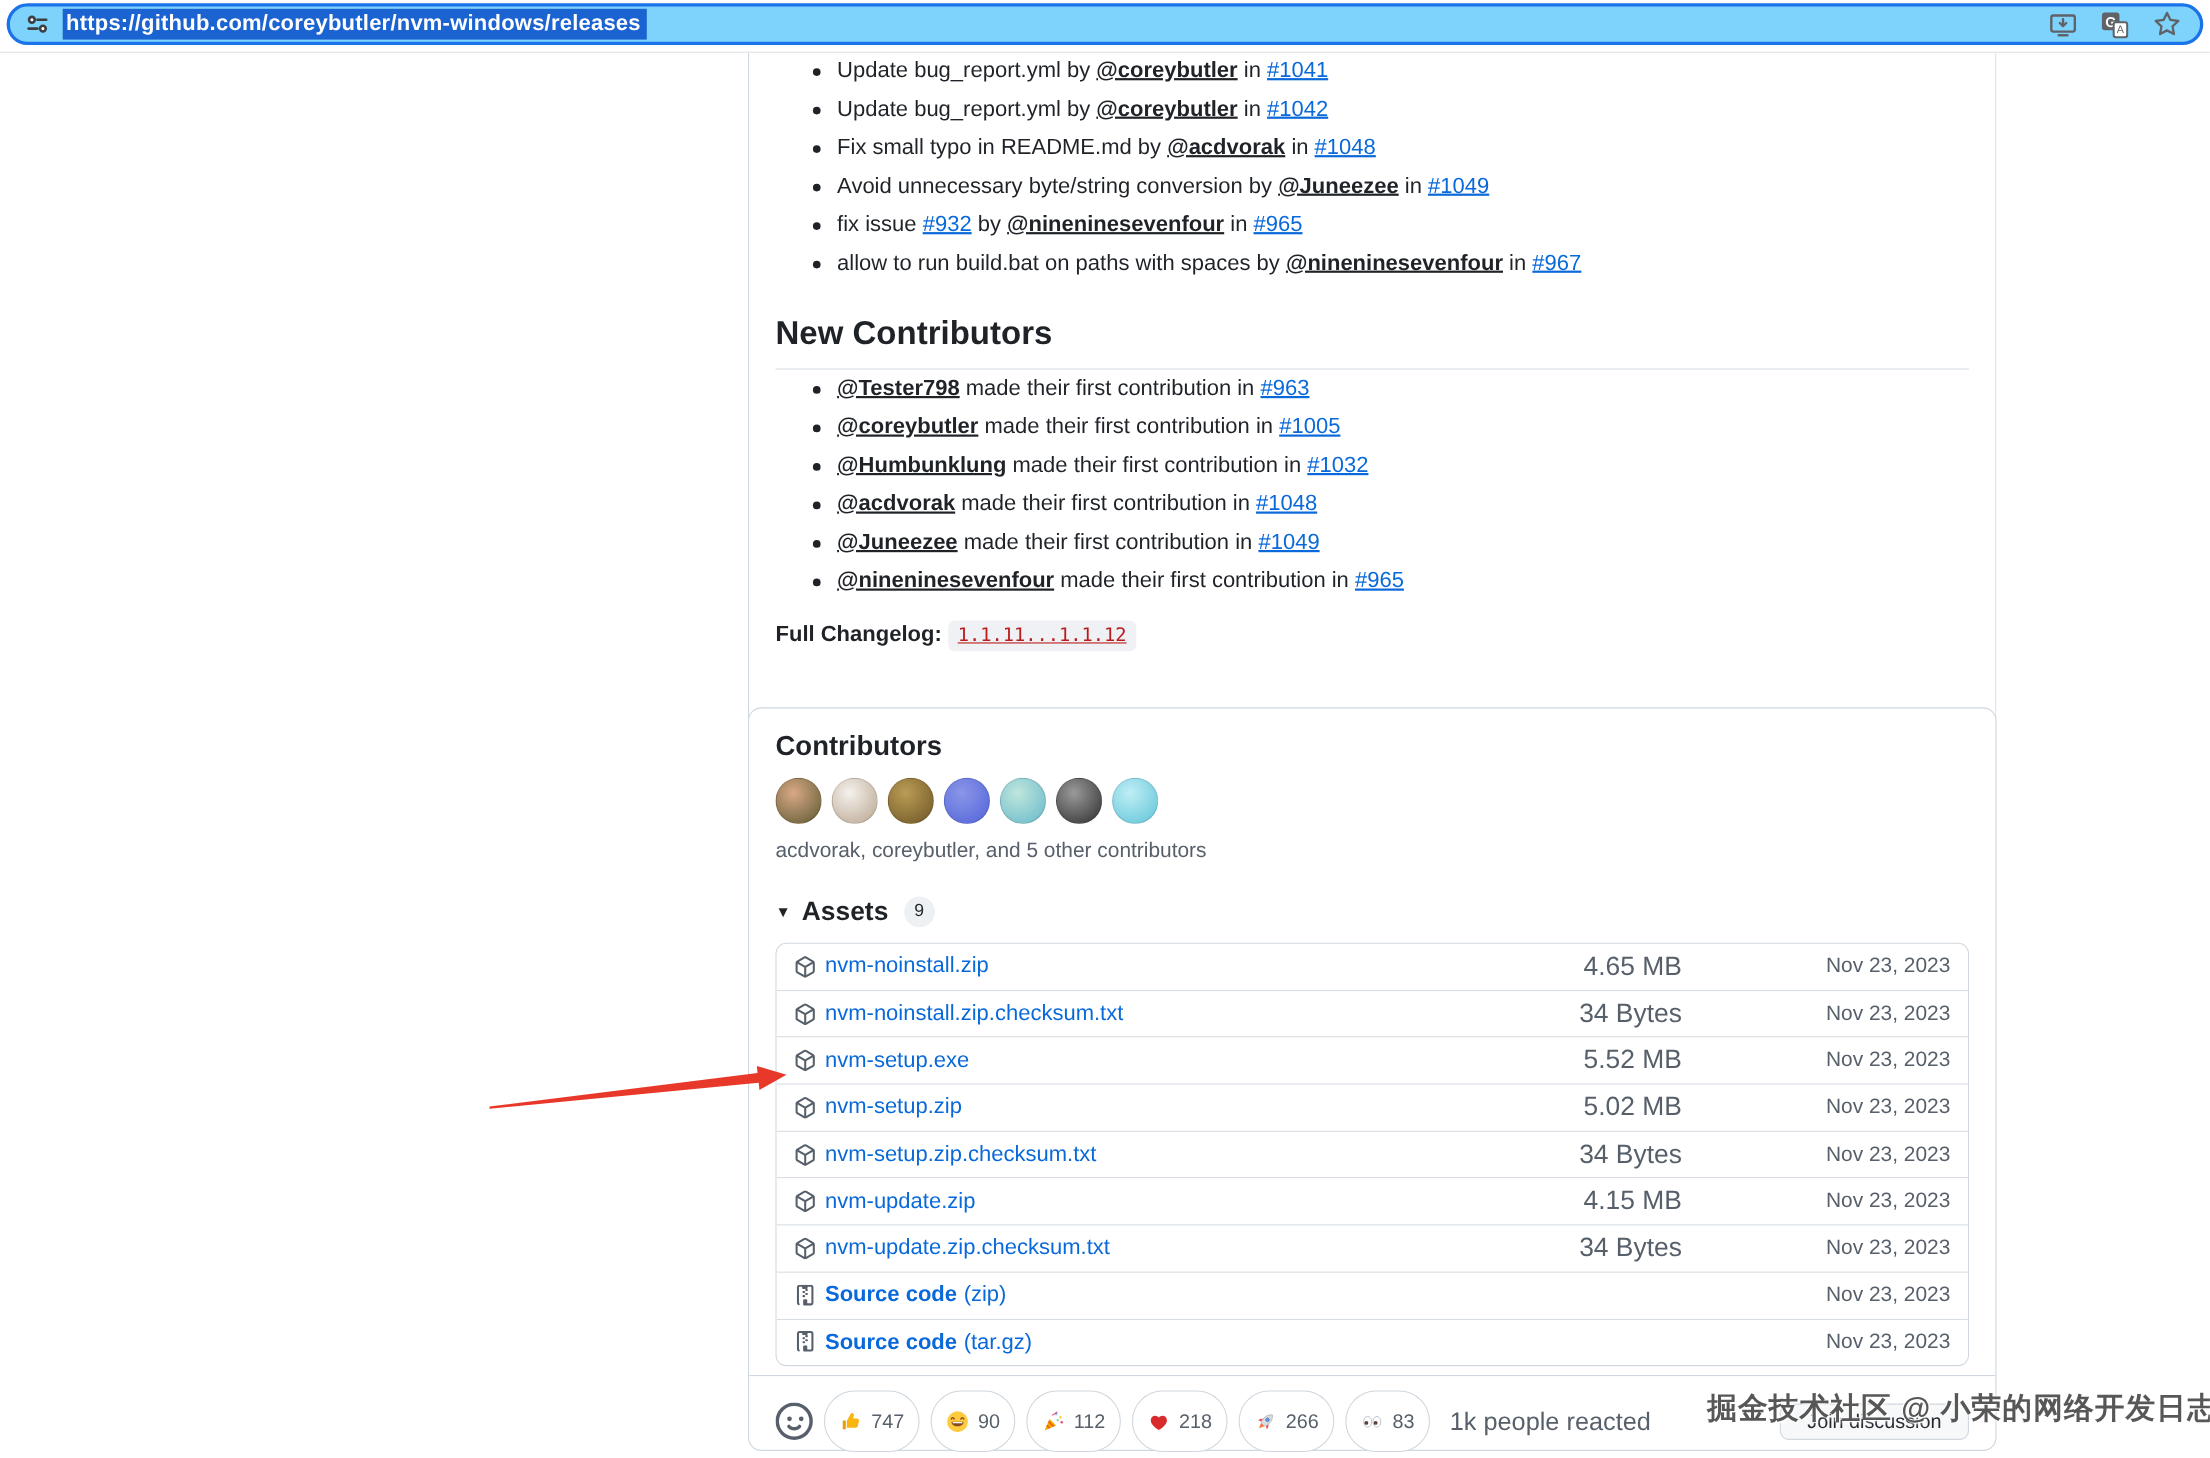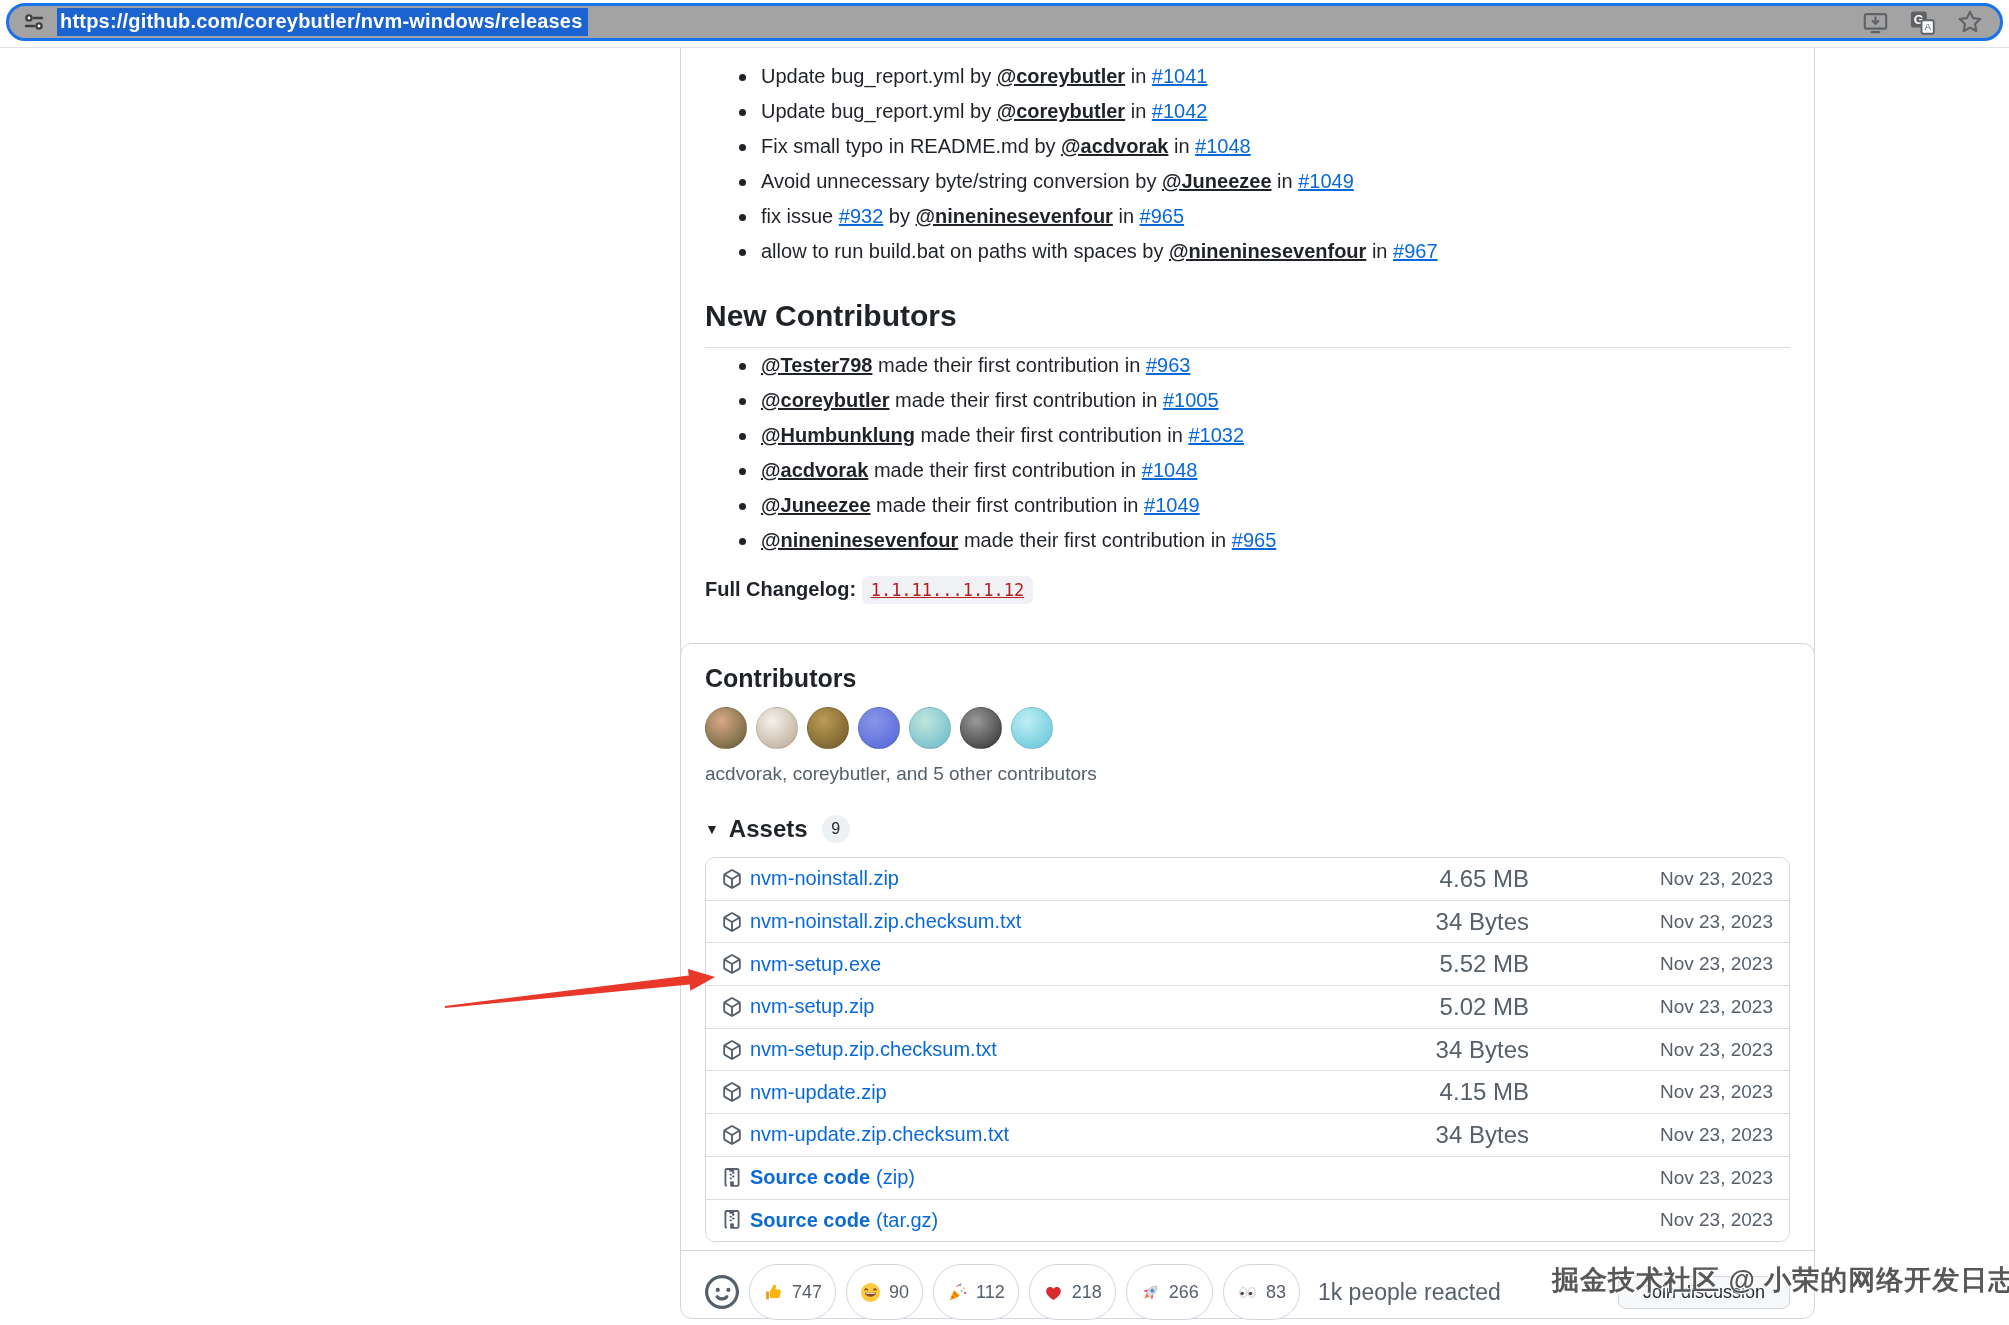--- a/index.html
+++ b/index.html
@@ -4,30 +4,30 @@
 <style>
   html,body{margin:0;padding:0;}
   body{
     width:2009px;height:1325px;position:relative;overflow:hidden;
     background:#ffffff;color:#1f2328;
     font-family:"Liberation Sans",sans-serif;
   }
   
   .chrome{position:absolute;left:0;top:0;width:2009px;height:47px;background:#fff;border-bottom:1px solid #dfe1e5;z-index:20;}
   .omnibox{position:absolute;left:6px;right:6px;top:3px;height:38px;box-sizing:border-box;
-    border:3px solid #1a73e8;border-radius:21px;background:#a3a3a3;display:flex;align-items:center;}
+    border:3px solid #1a73e8;border-radius:21px;background:#7dd3fc;display:flex;align-items:center;}
   .tune{margin-left:13px;display:flex;align-items:center;}
   .url-sel{margin-left:11px;background:#1a63d0;color:#fff;font-size:20px;font-weight:600;
     padding:2px 5px 3px 3px;white-space:nowrap;letter-spacing:.2px;}
   .chrome-right{margin-left:auto;margin-right:16px;display:flex;align-items:center;gap:20px;}
   .chrome-right .cicon{display:flex;align-items:center;cursor:pointer;}
   
   .card-a{position:absolute;left:680px;top:47px;width:1135px;height:756px;box-sizing:border-box;
     border-left:1px solid #d0d7de;border-right:1px solid #d0d7de;border-bottom:1px solid #d0d7de;
-    border-radius:0 0 12px 12px;padding:12px 24px;overflow:hidden;background:#fff;}
+    border-radius:0 0 12px 12px;padding:0 24px;overflow:hidden;background:#fff;}
   ul.bullets{list-style:none;margin:0;padding:0 0 0 56px;}
   ul.bullets li{position:relative;line-height:35px;font-size:20px;color:#1f2328;}
   ul.bullets li::before{content:"";position:absolute;left:-22px;top:15px;width:7px;height:7px;border-radius:50%;background:#1f2328;}
   .changelog{margin-top:-14px;}
   a.user{color:#1f2328;font-weight:700;text-decoration:underline;cursor:pointer;}
   a.pr{color:#0969da;text-decoration:underline;cursor:pointer;}
   h2.nc-head{font-size:30px;font-weight:700;margin:30px 0 0;padding-bottom:14px;border-bottom:1px solid #d8dee4;}
   .contrib-list{margin-top:22px;}
   .full-log{margin-top:20px;font-size:20px;}
   .full-log b{font-weight:700;}

